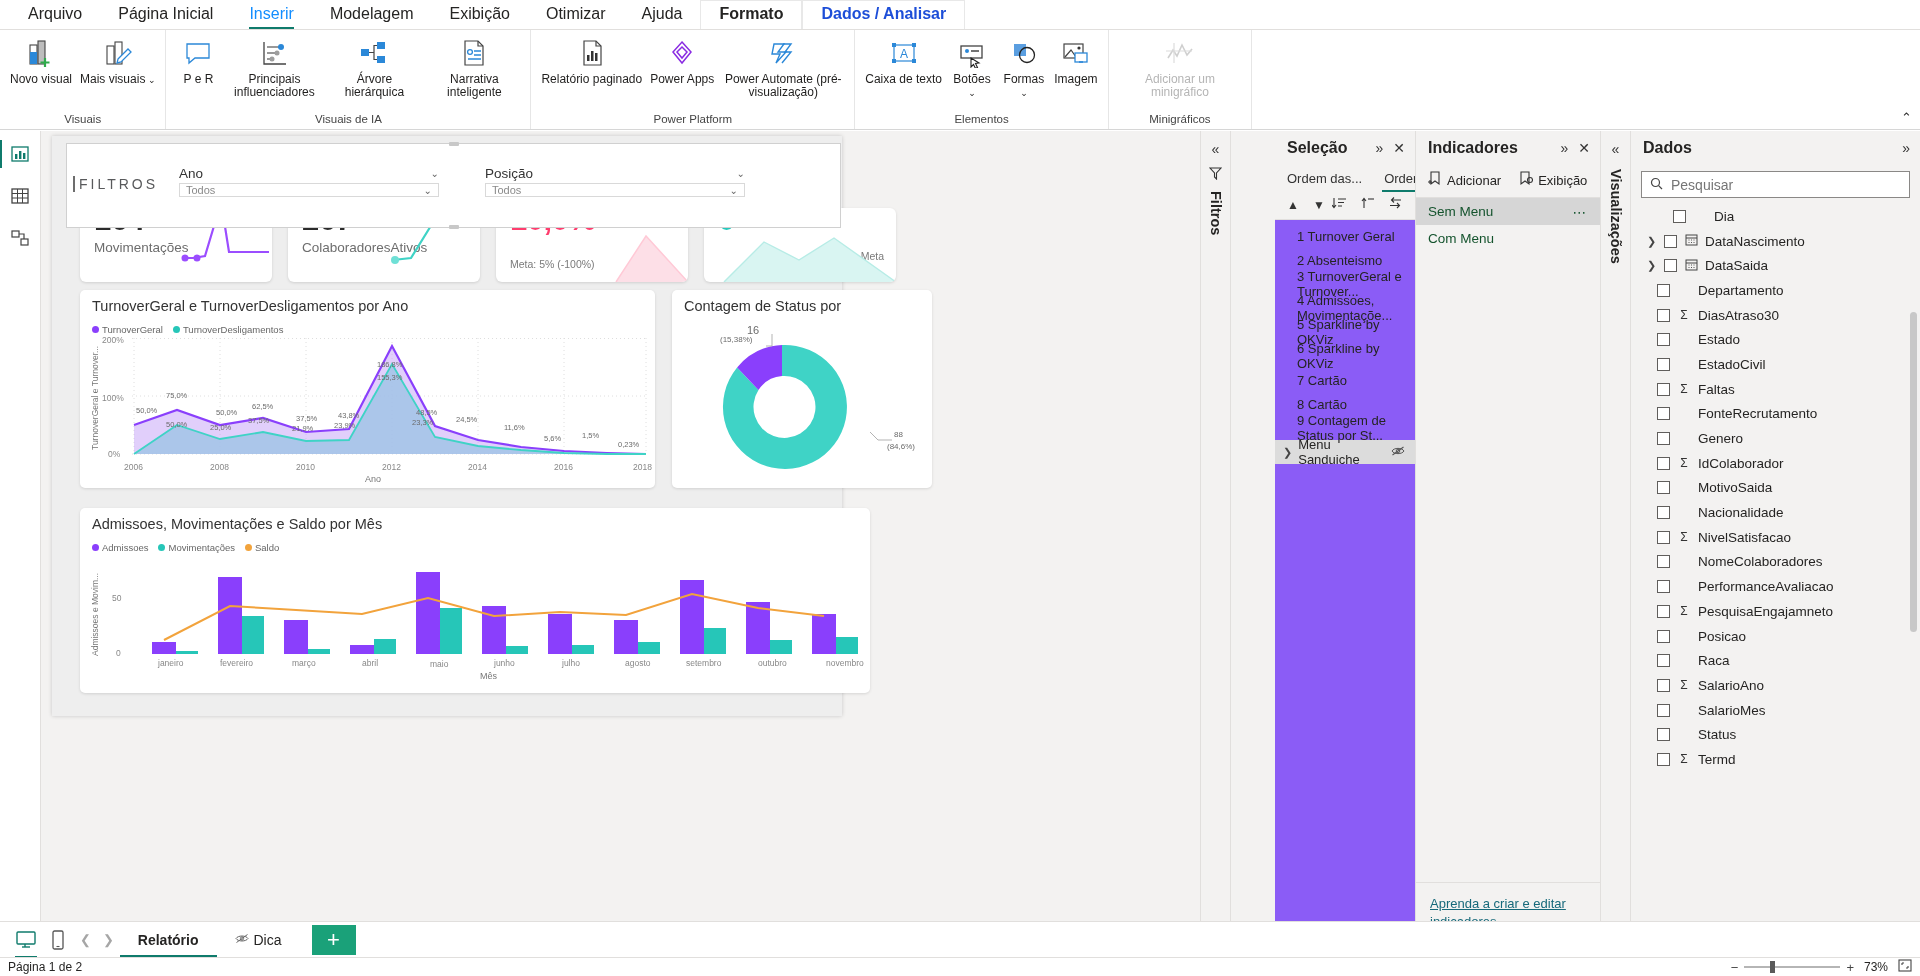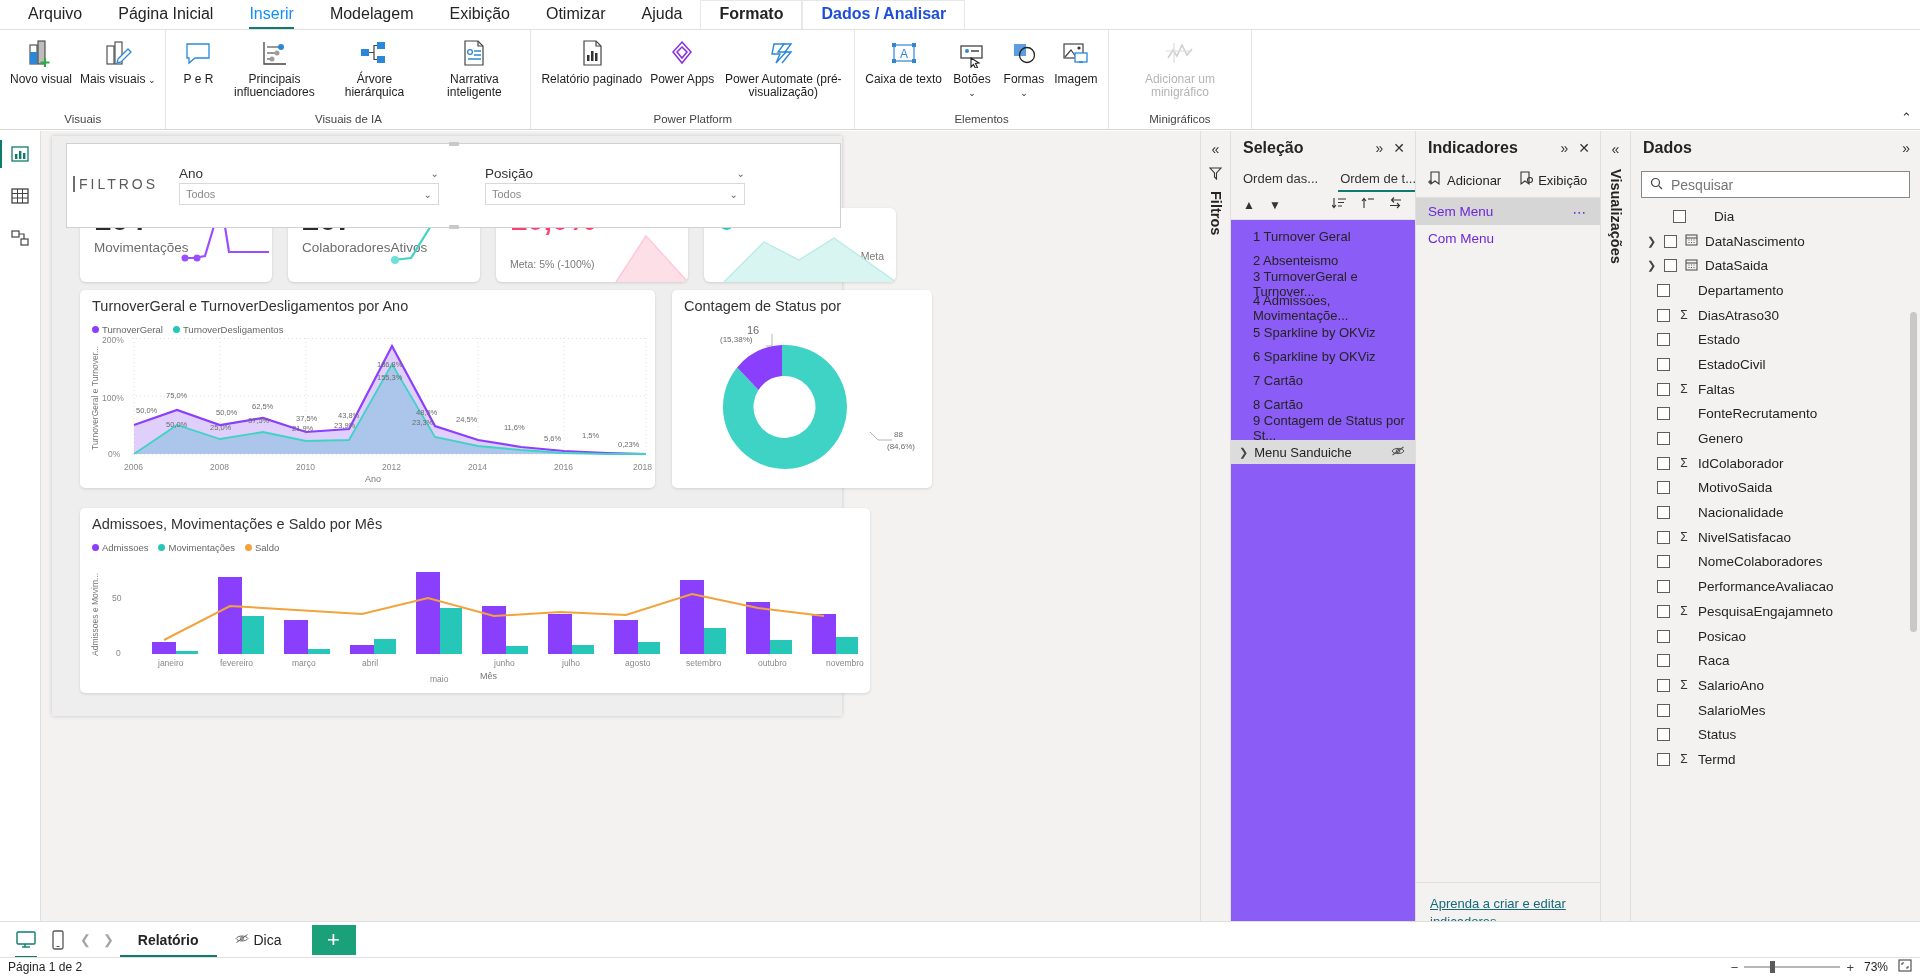--- a/index.html
+++ b/index.html
@@ -162,21 +162,21 @@
   .fb-word::before {
     content: ""; position: absolute; left: -6px; top: 0px;
     width: 2px; height: 16px; background: #6d6d6d;
   }
   .fb-slicer { position: absolute; width: 260px; }
   .fb-slicer .sl-head {
     display: flex; justify-content: space-between; align-items: center;
     font-size: 13.5px; color: #333; padding-bottom: 2px;
   }
   .fb-slicer .sl-box {
-    border: 1px solid #d9d9d9; height: 22px;
+    border: 1px solid #d9d9d9; height: 14px;
     display: flex; align-items: center; justify-content: space-between;
     padding: 0 6px; font-size: 11px; color: #8a8a8a; background: #fff;
   }
   .caret { font-size: 10px; color: #666; }
 
   
   .kpi-row { position: absolute; left: 28px; top: 72px; display: flex; gap: 16px; z-index: 5;}
   .kpi-card {
     width: 192px; height: 74px; background: #fff; border-radius: 6px;
     box-shadow: 0 1px 3px rgba(0,0,0,0.13);
@@ -289,21 +289,21 @@
 
   
   .ind-toolbar {
     display: flex; gap: 18px; padding: 6px 12px 8px 12px;
     font-size: 13px; color: #252423; border-bottom: 1px solid #e1dfdd;
   }
   .ind-toolbar .ib { display: flex; align-items: center; gap: 5px; cursor: pointer; }
   .ind-list { flex: 1; overflow: hidden; }
   .ind-item {
     height: 27px; display: flex; align-items: center; justify-content: space-between;
-    padding: 0 14px 0 12px; font-size: 13.5px; color: #6d28d9; cursor: pointer;
+    padding: 0 14px 0 12px; font-size: 13.5px; color: #14532d; cursor: pointer;
   }
   .ind-item.selected { background: #d6d6d6; }
   .ind-footer {
     border-top: 1px solid #e1dfdd; padding: 12px 14px; font-size: 13px;
   }
   .ind-footer a { color: #16697a; text-decoration: underline; cursor: pointer; line-height: 18px;}
 
   
   .search-wrap { padding: 6px 10px 4px 10px; }
   .search-box {
@@ -785,21 +785,21 @@
             <rect x="680" y="52" width="24" height="40" fill="#8A3FFC"></rect>
               <rect x="704" y="75" width="22" height="17" fill="#26C6B8"></rect>
           </g>
           <path d="M32 78 L98 44 L164 48 L230 52 L296 36 L362 54 L428 50 L494 53 L560 32 L626 46 L692 54" fill="none" stroke="#F2A33C" stroke-width="2"></path>
         </svg>
 
         <div class="tick" style="left:78px; top:150px;">janeiro</div>
         <div class="tick" style="left:140px; top:150px;">fevereiro</div>
         <div class="tick" style="left:212px; top:150px;">março</div>
         <div class="tick" style="left:282px; top:150px;">abril</div>
-        <div class="tick" style="left:350px; top:166px;">maio</div>
+        <div class="tick" style="left:350px; top:151px;">maio</div>
         <div class="tick" style="left:414px; top:150px;">junho</div>
         <div class="tick" style="left:482px; top:150px;">julho</div>
         <div class="tick" style="left:545px; top:150px;">agosto</div>
         <div class="tick" style="left:606px; top:150px;">setembro</div>
         <div class="tick" style="left:678px; top:150px;">outubro</div>
         <div class="tick" style="left:746px; top:150px;">novembro</div>
         <div class="axis-label-x" style="left:400px; top:163px;">Mês</div>
       </div>
 
       <div class="filterbar">
@@ -837,21 +837,21 @@
   <div class="collapsed-pane">
     <div class="cp-chev">«</div>
     <div class="cp-icon">
       <svg width="13" height="13" viewBox="0 0 13 13">
           <path d="M1 1 h11 l-4.5 5 v6 l-2 -2 v-4 z" fill="none" stroke="#333" stroke-width="1.1"></path>
         </svg>
     </div>
     <div class="cp-text">Filtros</div>
   </div>
 
-  <div class="pane" style="width:185px; flex:0 0 185px;">
+  <div class="pane" style="width:185px; flex:0 0 185px;padding-left:44px;">
     <div class="pane-header">
       <span class="pane-title">Seleção</span>
       <span class="pane-hdr-icons">
         <span>»</span>
         <span>✕</span>
       </span>
     </div>
     <div class="sel-tabs">
       <div class="sel-tab">Ordem das...</div>
       <div class="sel-tab active">Ordem de t...</div>

